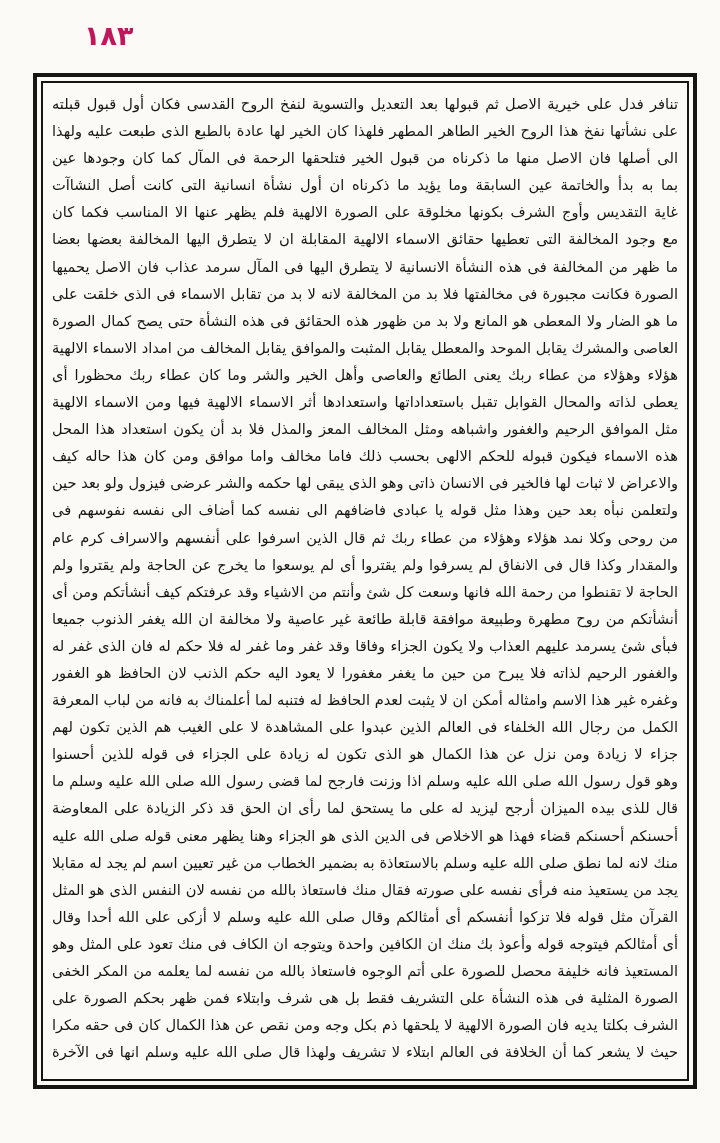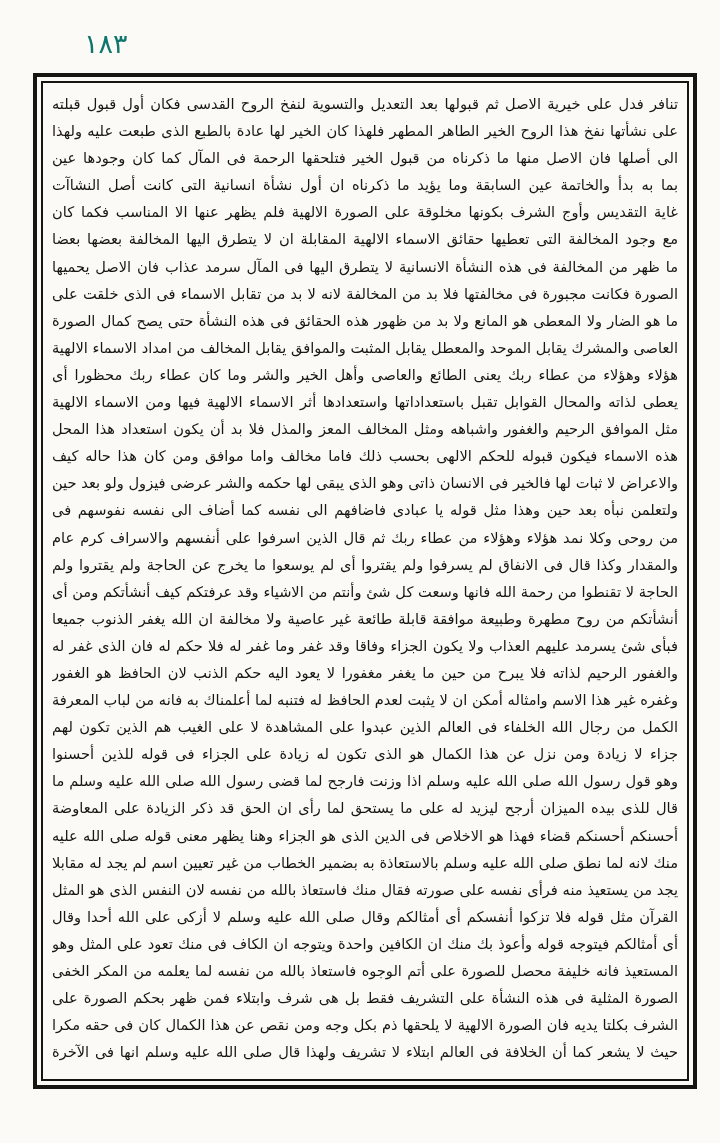--- a/index.html
+++ b/index.html
@@ -9,25 +9,25 @@
   body {
     position: relative;
     width: 720px;
     height: 1143px;
     background: #fbfaf6;
     font-family: "DejaVu Sans", sans-serif;
     overflow: hidden;
   }
   .page-number {
     position: absolute;
-    top: 28px;
+    top: 20px;
     left: 84px;
     font-size: 27px;
-    font-weight: normal;
-    color: #0f766e;
+    font-weight: bold;
+    color: #be185d;
     letter-spacing: 1px;
   }
   .frame-outer {
     position: absolute;
     left: 33px;
     top: 73px;
     width: 664px;
     height: 1016px;
     box-sizing: border-box;
     border: 4px solid #17150f;

